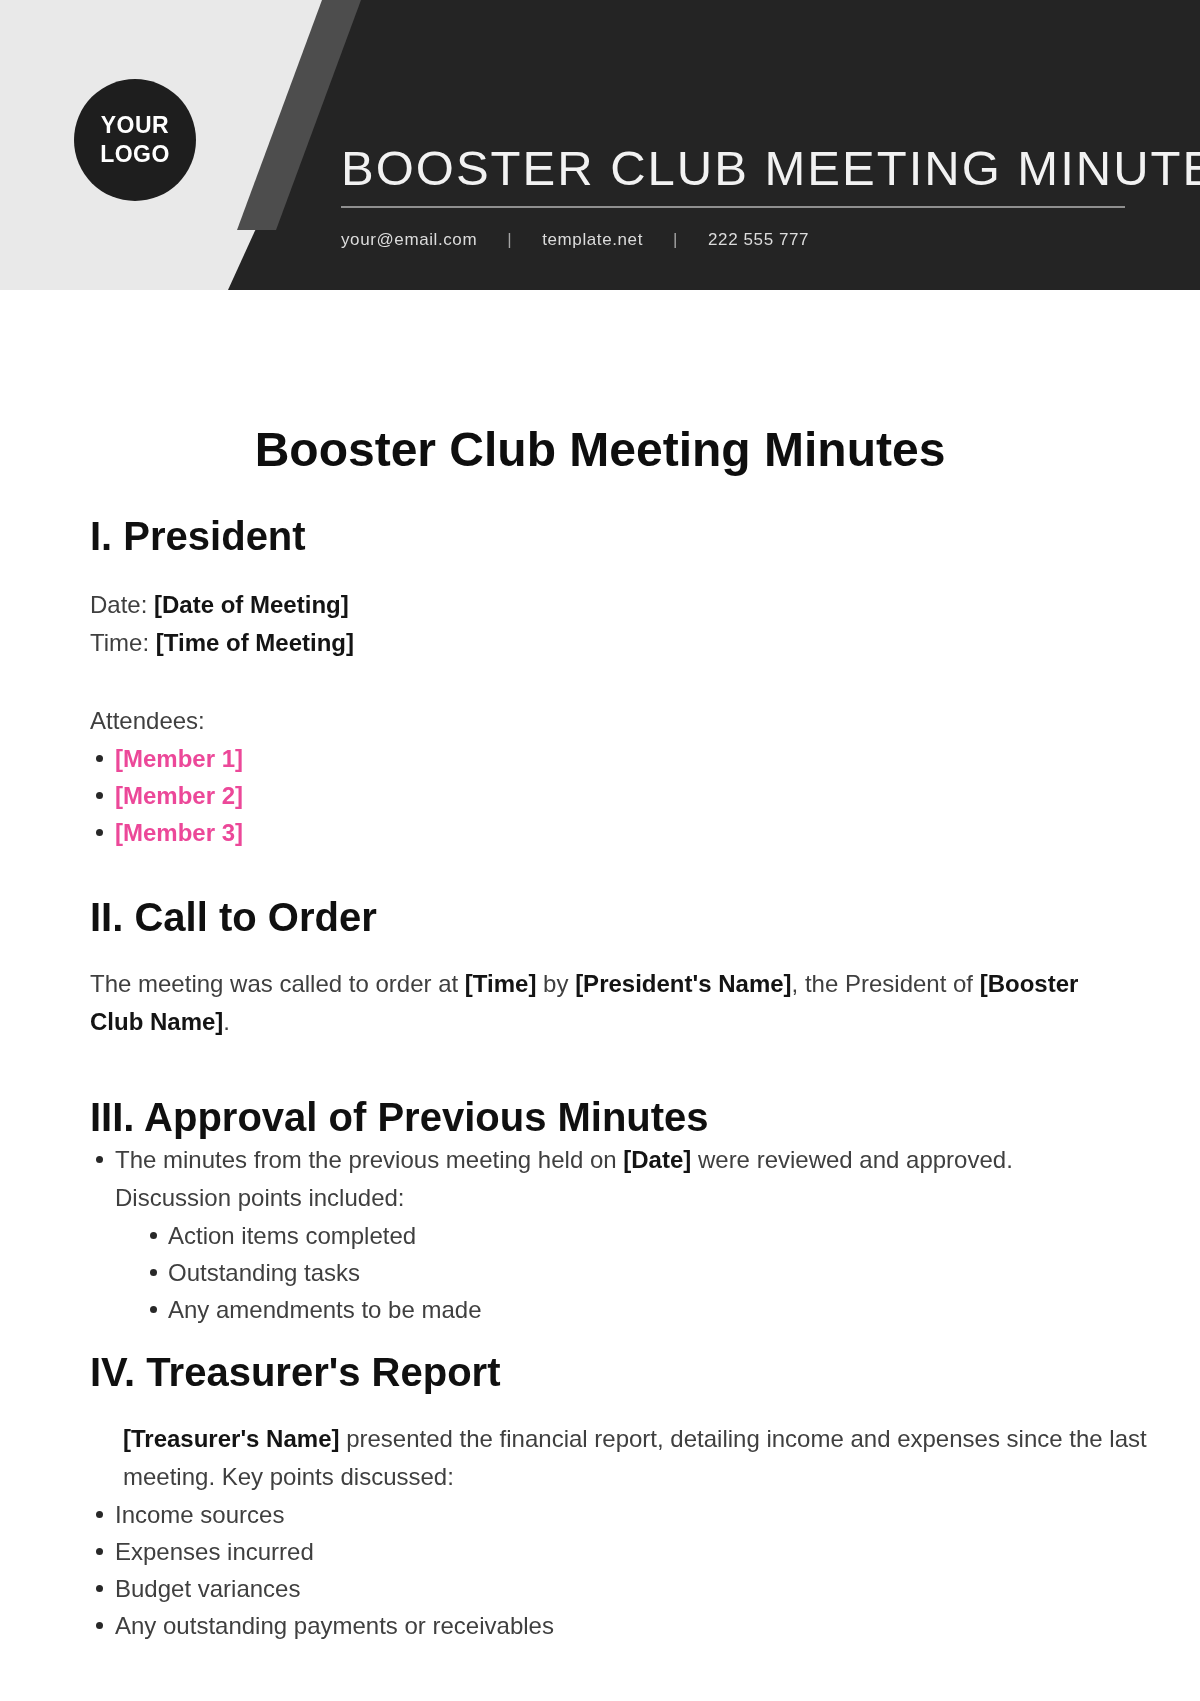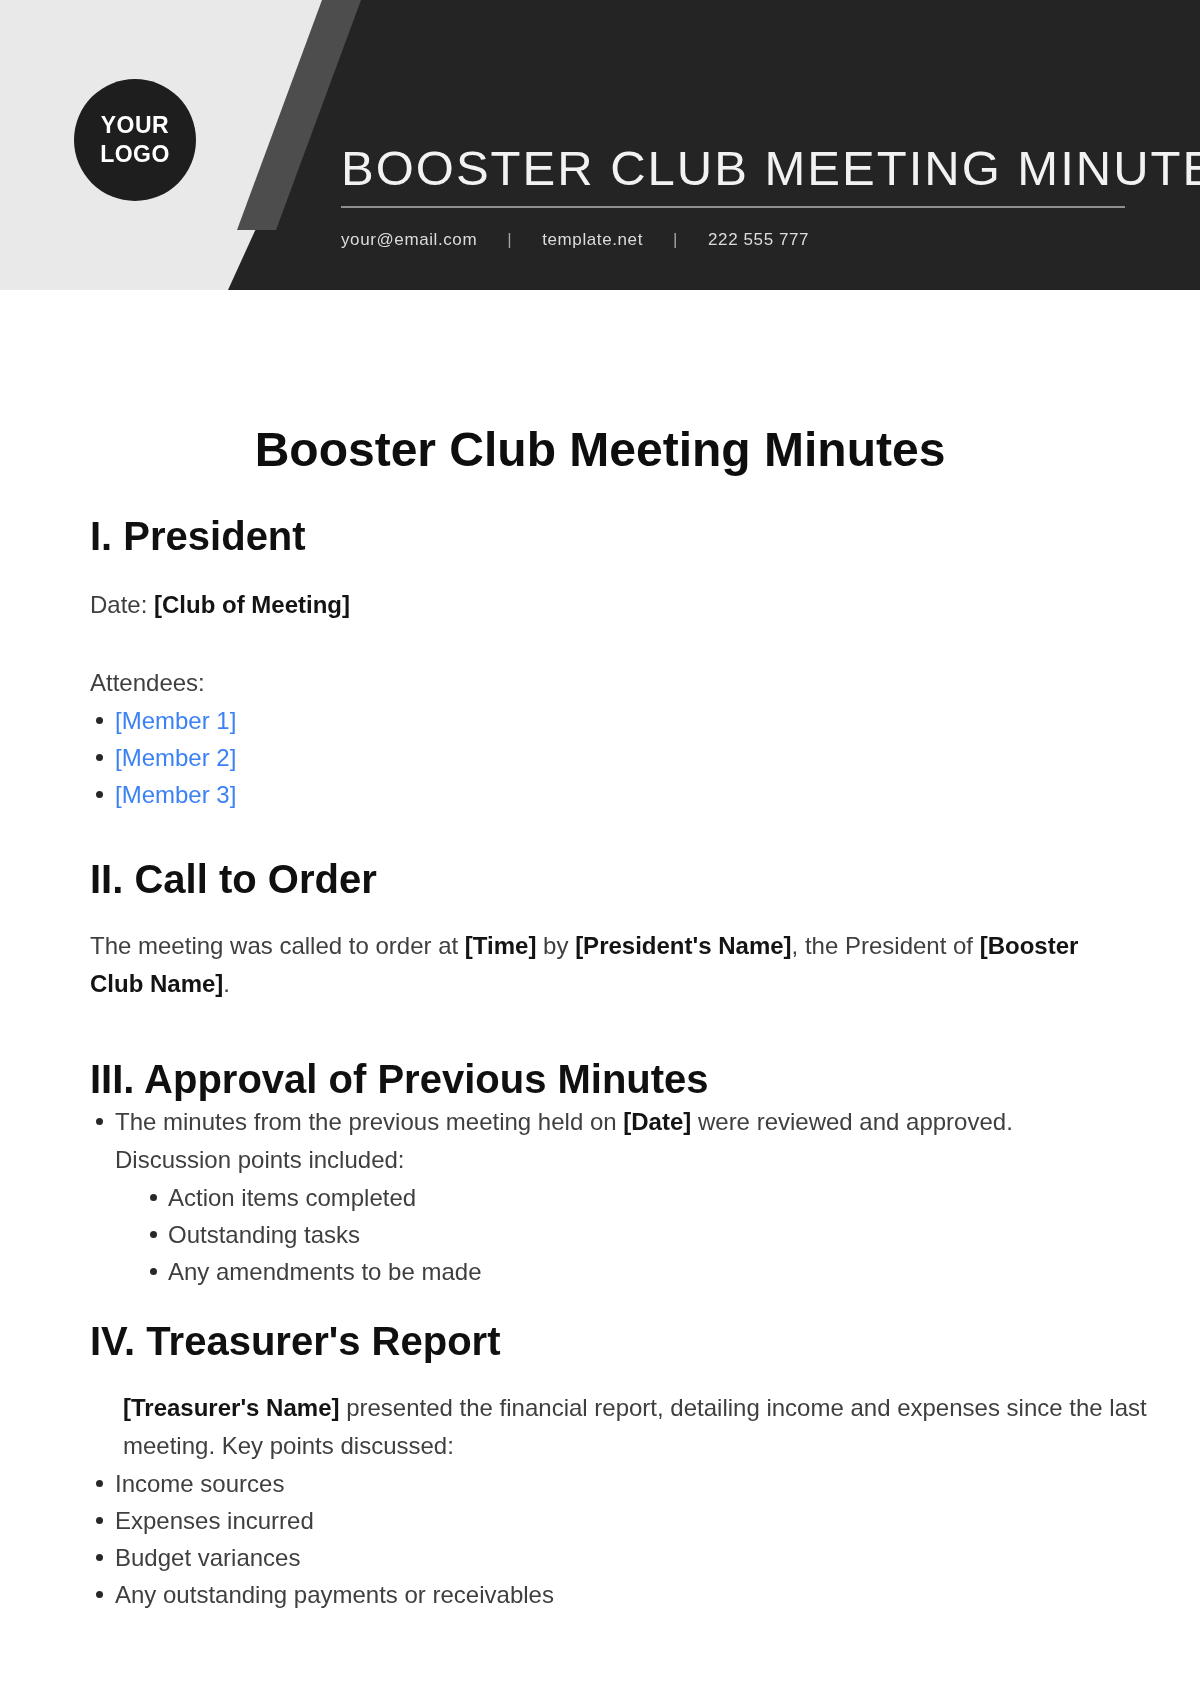--- a/index.html
+++ b/index.html
@@ -119,33 +119,33 @@
   li::before {
     content: "";
     position: absolute;
     left: 6px;
     top: 15px;
     width: 7px;
     height: 7px;
     border-radius: 50%;
     background: #282828;
   }
-  .members-list li { font-weight: 400; color: #3b82f6; }
+  .members-list li { font-weight: 700; color: #ec4899; }
 
   .h-call { margin-top: 42px; }
   .p-call { margin-top: 24px; max-width: 1020px; }
 
   .h-approval { margin-top: 52px; }
   .approval-list { max-width: 950px; }
   .approval-list > li { line-height: 38px; }
   .sub-list { margin-left: 30px; max-width: 700px; }
   .sub-list li { padding-left: 23px; line-height: 37px; }
   .sub-list li::before { left: 5px; top: 15px; }
 
-  .h-treasurer { margin-top: 27px; }
+  .h-treasurer { margin-top: 20px; }
   .p-treasurer { margin-top: 24px; margin-right: -50px; margin-left: 33px; }
   .treasurer-list { margin-top: 0; }
 </style>
 </head>
 <body>
 
 <div class="page">
 
   <header class="masthead">
     <div class="mast-panel"></div>
@@ -165,21 +165,22 @@
     </div>
   </header>
 
   <main class="doc">
 
     <h1 class="doc-title">Booster Club Meeting Minutes</h1>
 
     <section>
       <h2 class="sec-heading h-attendance">I. President</h2>
       <div class="fields">
-        <div><span>Date: </span><span class="bold">[Club of Meeting]</span></div>
+        <div><span>Date: </span><span class="bold">[Date of Meeting]</span></div>
+        <div><span>Time: </span><span class="bold">[Time of Meeting]</span></div>
       </div>
       <div class="attendees-label">Attendees:</div>
       <ul class="members-list">
         <li>[Member 1]</li>
         <li>[Member 2]</li>
         <li>[Member 3]</li>
       </ul>
     </section>
 
     <section>

